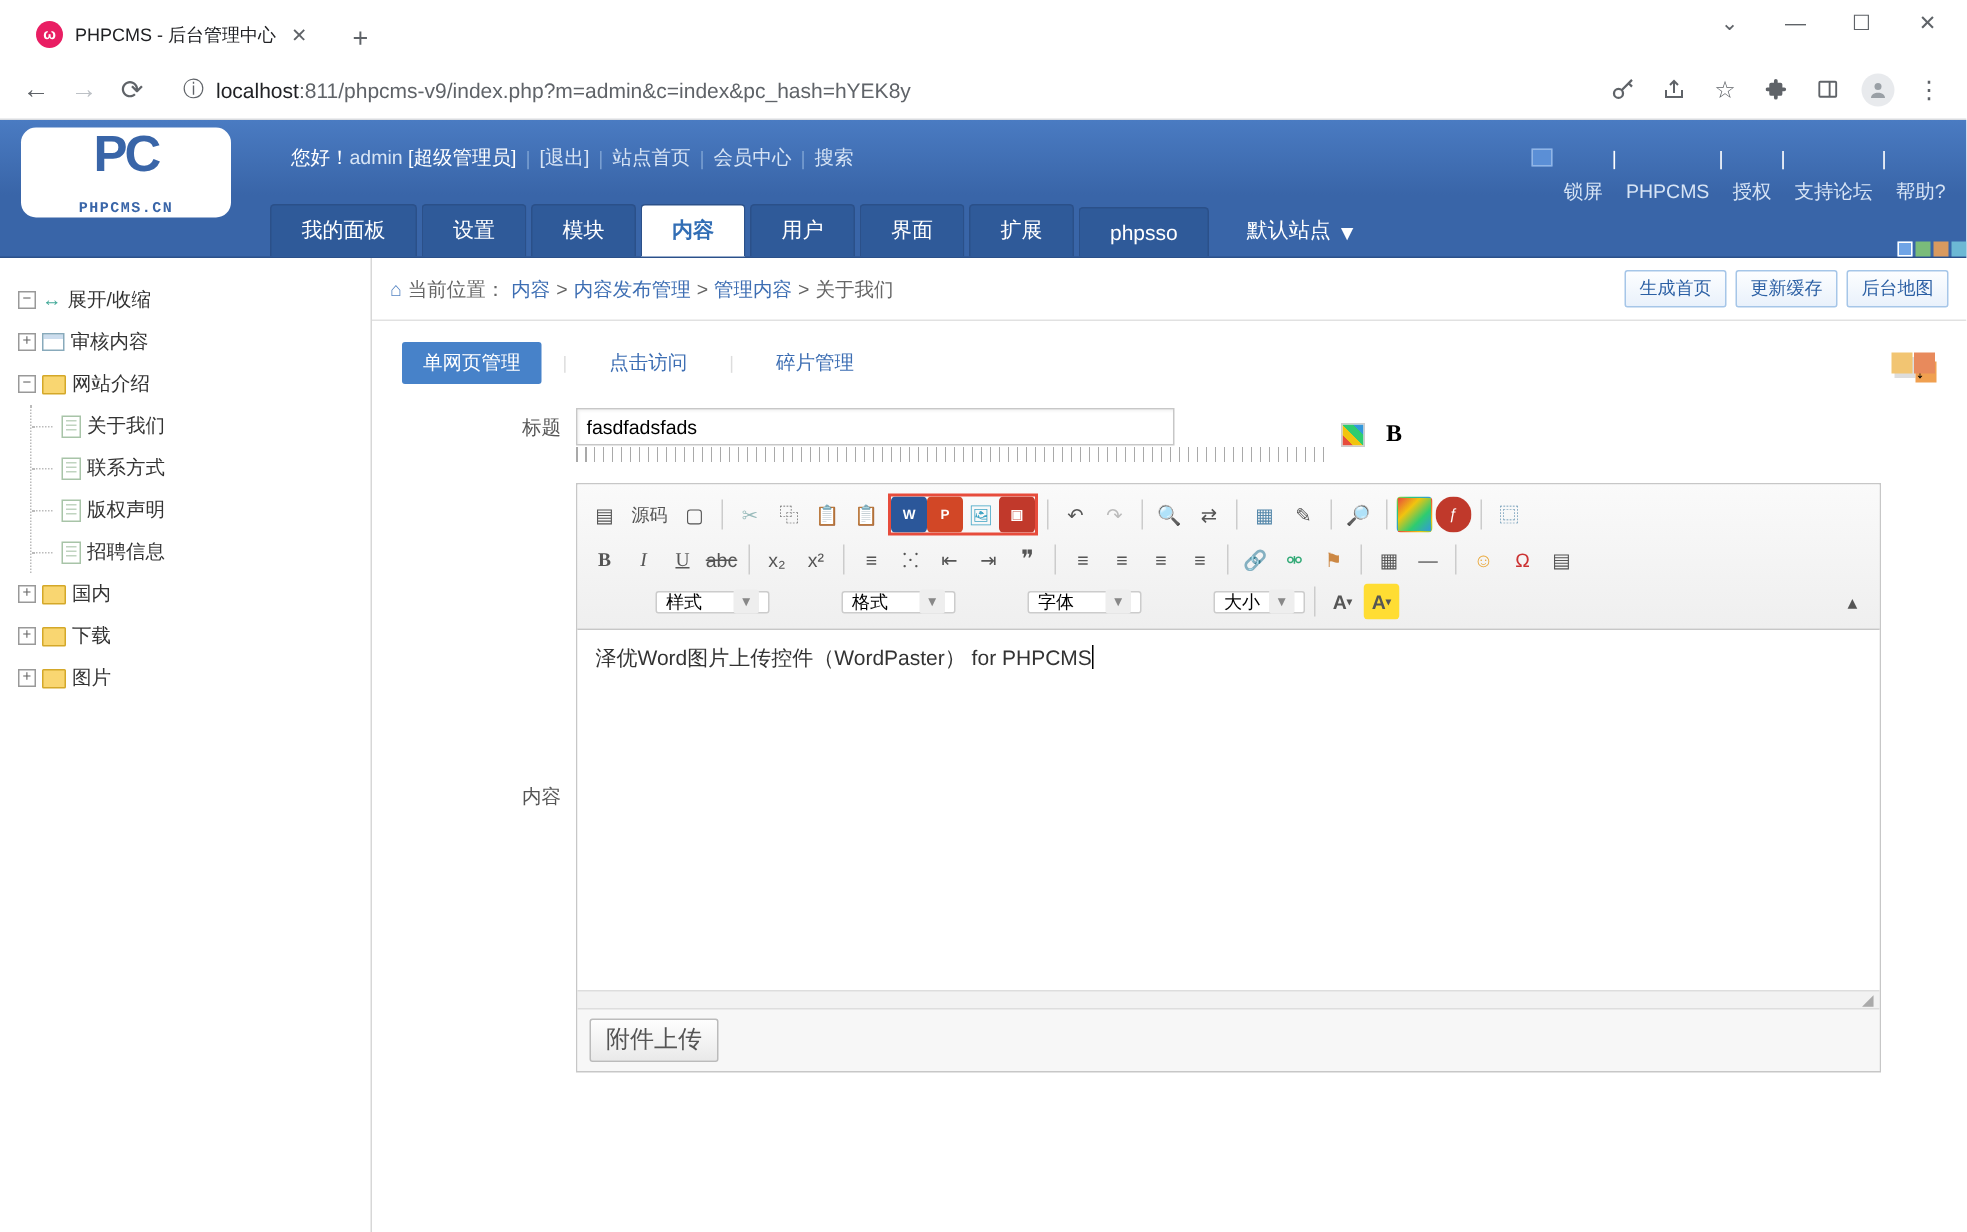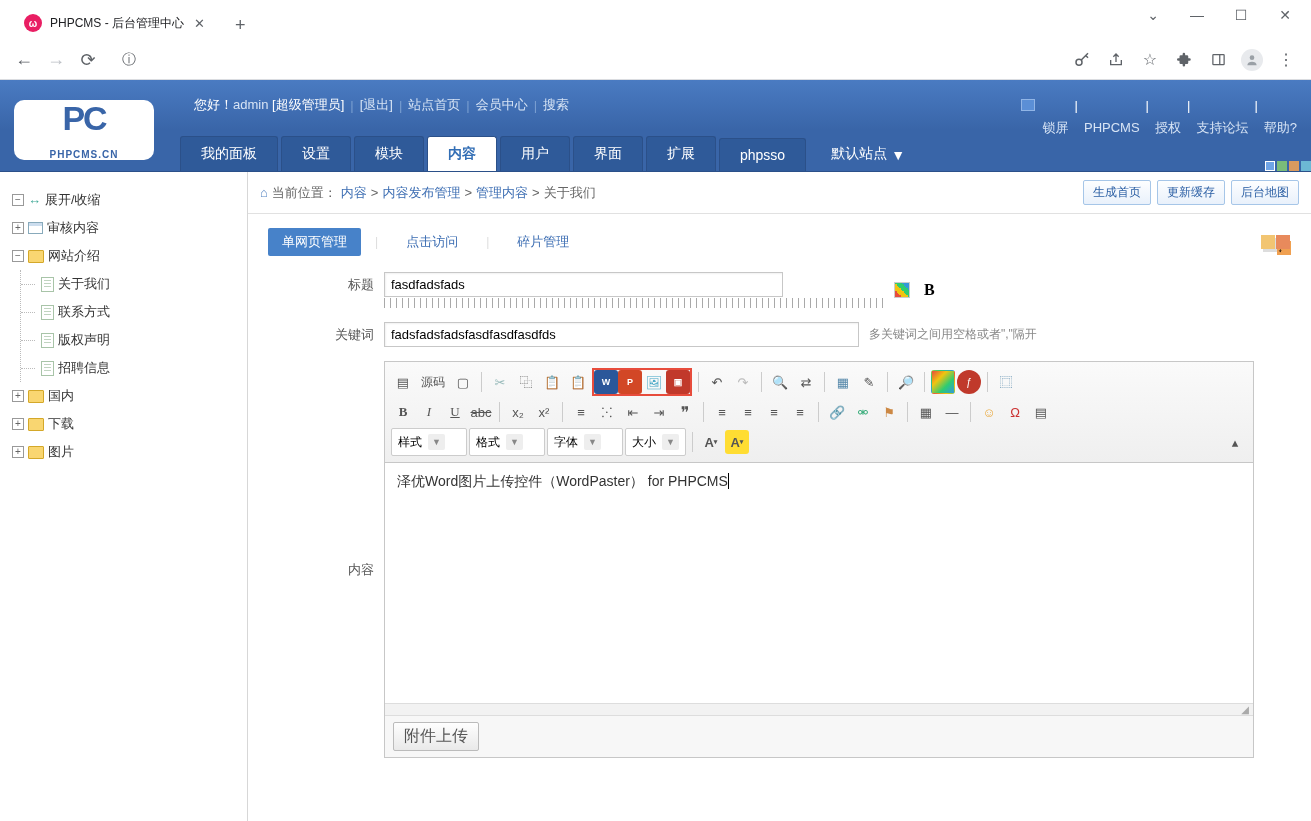--- a/index.html
+++ b/index.html
@@ -24,24 +24,24 @@
 .url-wrapper .secure { color: #5f6368; margin-right: 8px; font-size: 14px; }
 .url-wrapper .url { font-size: 14px; color: #202124; }
 .url-wrapper .url .host { color: #202124; }
 .url-wrapper .url .path { color: #5f6368; }
 .right-icons { display: flex; align-items: center; }
 .right-icons span { width: 34px; height: 32px; display: flex; align-items: center; justify-content: center; color: #5f6368; cursor: pointer; font-size: 16px; }
 .right-icons .avatar { width:22px; height:22px; border-radius: 50%; background: #e8eaed; display:flex;align-items:center;justify-content:center; }
 
 
 .app { position: relative; }
-.header { background: #3d6eb3; background: linear-gradient(#4a7bc2, #3965a8); color: #fff; display: flex; height: 50px; padding: 0 14px; }
+.header { background: #3d6eb3; background: linear-gradient(#4a7bc2, #3965a8); color: #fff; display: flex; align-items: center; height: 50px; padding: 0 14px; }
 .logo { width: 140px; height: 60px; background: #fff; border-radius: 10px; display: flex; flex-direction: column; align-items: center; justify-content: center; color: #3965a8; font-weight: bold; margin-top: 20px; margin-right: 40px; position: relative; z-index: 2;}
 .logo .big { font-size: 34px; letter-spacing: -2px; line-height: 1; font-family: Arial; font-weight: 900;}
-.logo .small { font-size: 10px; letter-spacing: 1px; margin-top: 14px;}
+.logo .small { font-size: 10px; letter-spacing: 1px; margin-top: 14px; font-family: Liberation Mono, monospace;}
 .header-links { display: flex; gap: 6px; flex: 1; align-items: center; font-size: 13px; }
 .header-links a { color: #d7e4f5; text-decoration: none; }
 .header-links .sep { color: #7a9fd1; }
 .header-right { display: flex; gap: 6px; align-items: center; font-size: 13px; }
 .header-right a { color: #d7e4f5; text-decoration: none; margin-top: 45px; }
 .header-right .icon { width: 14px; height: 12px; background: #5b8fd6; display: inline-block; margin-right: 2px; border: 1px solid #91b5e6; }
 .header-squares { display:flex; gap:2px; margin-left: 12px;}
 .header-squares i{ width:10px; height:10px; display:inline-block;}
 
 
@@ -88,21 +88,21 @@
 .color-grid{ width:16px; height:16px; background: linear-gradient(45deg,#e74c3c 25%,#f1c40f 25% 50%,#2ecc71 50% 75%,#3498db 75%); border:1px solid #ccc; cursor:pointer;}
 .bold-b{ font-family: Georgia,serif; font-weight:bold; font-size:16px; cursor:pointer; padding:0 4px;}
 
 
 .editor { border: 1px solid #c7c7c7; width: 870px;}
 .editor-toolbar { background: linear-gradient(#fafafa,#efefef); border-bottom: 1px solid #c7c7c7; padding: 4px 6px; }
 .tb-row { display: flex; align-items: center; flex-wrap: wrap; gap: 2px; padding: 2px 0;}
 .tb-btn { width: 24px; height: 24px; border: 1px solid transparent; border-radius: 3px; display: flex; align-items: center; justify-content: center; cursor: pointer; color: #555; font-size: 13px; position:relative;}
 .tb-sep { width: 1px; height: 20px; background: #ccc; margin: 0 4px; }
 .tb-label { padding: 0 4px; color: #555; }
-.tb-select { display: flex; align-items: center; background: #fff; border: 1px solid #ccc; border-radius: 2px; padding: 2px 6px; gap: 6px; cursor: pointer; min-width: 76px; height:28px;}
+.tb-select { display: flex; align-items: center; background: #fff; border: 1px solid #ccc; border-radius: 2px; padding: 2px 6px; gap: 6px; cursor: pointer; min-width: 76px; justify-content: space-between; height:15px;margin-left:46px;}
 .tb-select .arrow { color: #888; font-size: 9px; background:#eee; padding:3px 4px; border-radius:2px;}
 .highlight-group { border: 2px solid #e74c3c; display: flex; padding: 0; }
 .editor-content { height: 240px; padding: 10px 12px; font-size: 14px; color: #333; background: #fff; overflow-y: auto;}
 .editor-resize { height: 12px; background: #f2f2f2; border-top: 1px solid #ddd; display:flex; justify-content:flex-end; align-items:center; padding-right:4px; color:#aaa; font-size:10px;}
 .attach-row { padding: 6px 8px; background: #f7f7f7; border-top: 1px solid #ddd; }
 .attach-btn { border: 1px solid #bbb; background: linear-gradient(#fefefe,#e9e9e9); padding: 3px 10px; border-radius: 2px; cursor: pointer; color:#555; font-size:16px;}
 
 
 .ico-word{background:#2b579a;color:#fff;font-size:9px;font-weight:bold;}
 .ico-ppt{background:#d24726;color:#fff;font-size:9px;font-weight:bold;}
@@ -132,20 +132,23 @@
     <span class="newtab">+</span>
   </div>
   <div class="addr-bar">
     <div class="nav-icons">
       <span>←</span>
       <span class="disabled">→</span>
       <span>⟳</span>
     </div>
     <div class="url-wrapper">
       <span class="secure">ⓘ</span>
+      <span class="url">
+        <span class="host">localhost</span><span class="path">:811/phpcms-v9/index.php?m=admin&amp;c=index&amp;pc_hash=hYEK8y</span>
+      </span>
     </div>
     <div class="right-icons">
       <span>
           <svg width="18" height="18" viewBox="0 0 24 24" fill="none" stroke="#5f6368" stroke-width="2">
             <circle cx="8" cy="15" r="4"></circle>
             <path d="M11 12l9-9M17 6l3 3"></path>
           </svg>
         </span>
       <span>
           <svg width="16" height="16" viewBox="0 0 24 24" fill="none" stroke="#5f6368" stroke-width="2">
@@ -320,27 +323,20 @@
           <div class="control">
             <div>
               <input type="text" class="title-input" value="fasdfadsfads" style="">
               <div class="ruler"></div>
             </div>
             <span class="color-grid"></span>
             <span class="bold-b">B</span>
           </div>
         </div>
 
-        <div class="form-row">
-          <div class="label">关键词</div>
-          <div class="control">
-            <input type="text" class="keyword-input" value="fadsfadsfadsfasdfasdfasdfds" style="">
-            <span class="hint">多关键词之间用空格或者","隔开</span>
-          </div>
-        </div>
 
         <div class="form-row">
           <div class="label" style="padding-top:200px;">内容</div>
           <div class="control">
             <div class="editor">
               <div class="editor-toolbar">
                 <div class="tb-row">
                   <span class="tb-btn">▤</span>
                   <span class="tb-label">源码</span>
                   <span class="tb-btn">▢</span>

